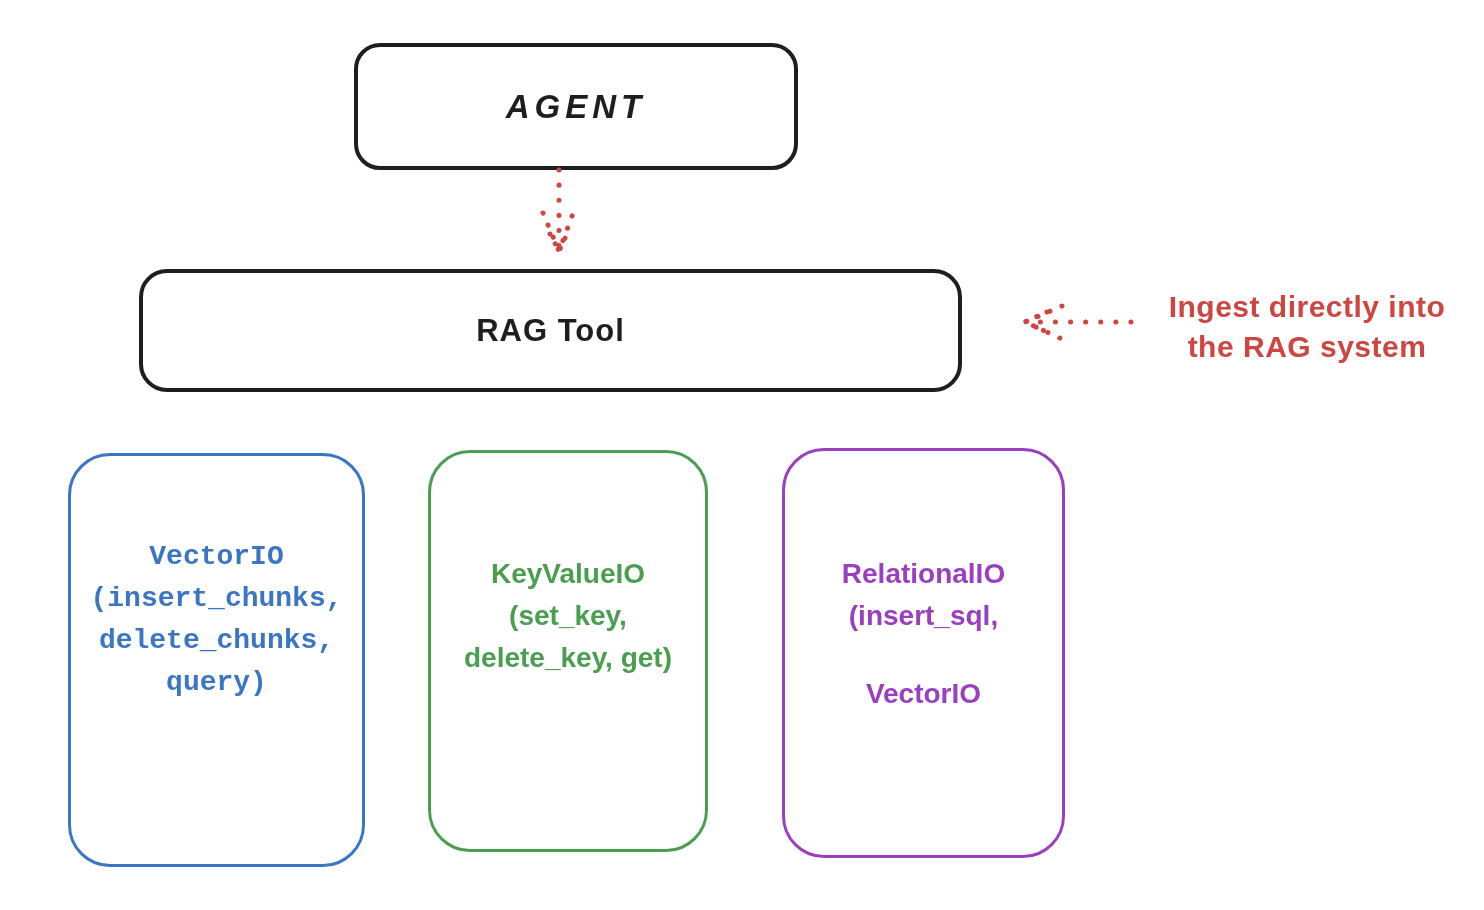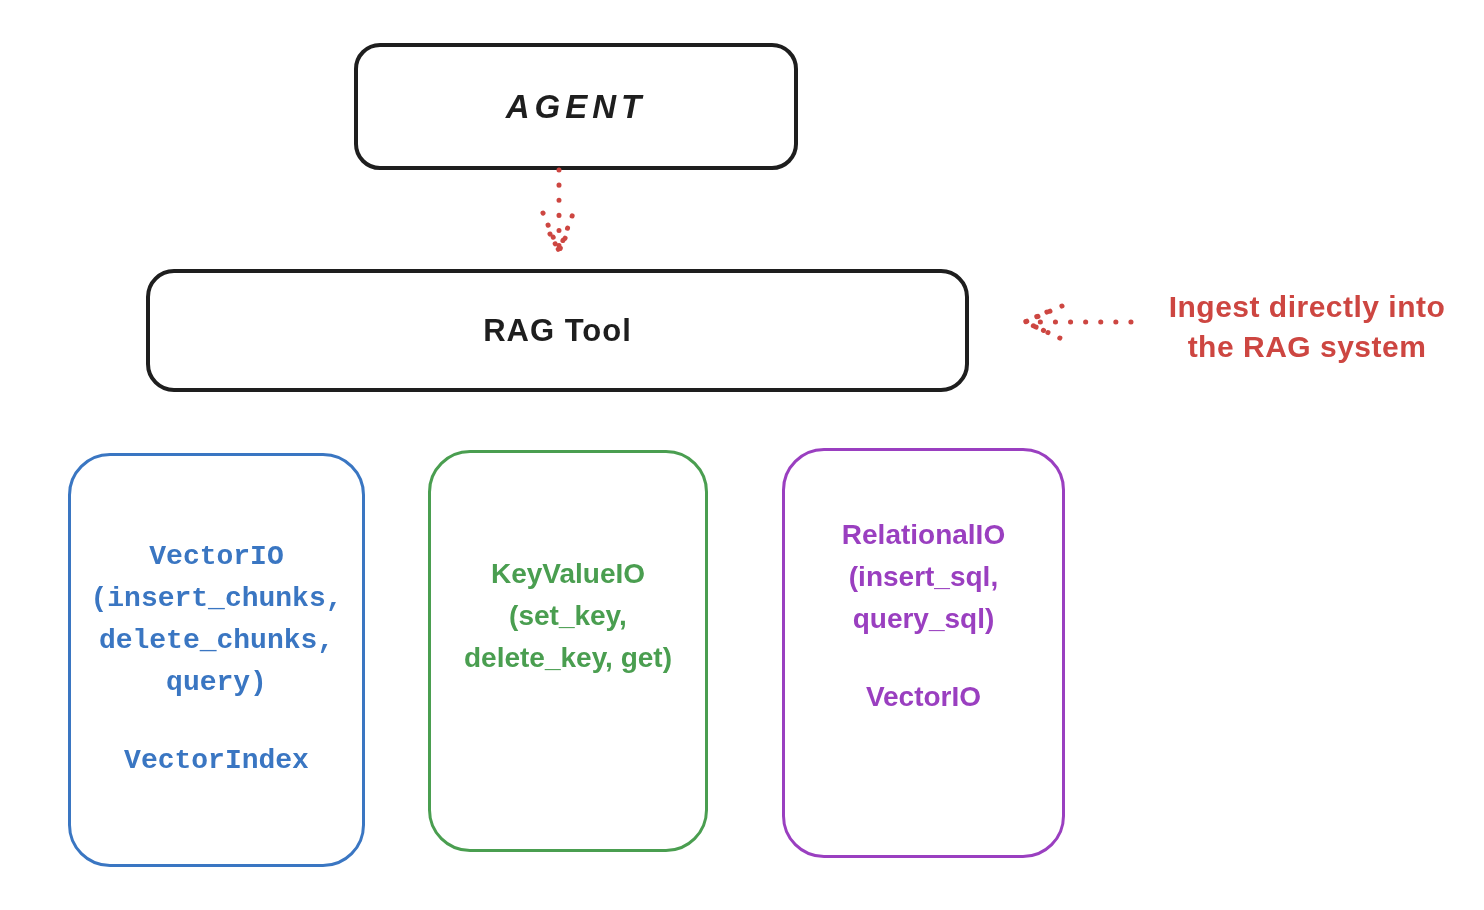--- a/index.html
+++ b/index.html
@@ -28,21 +28,21 @@
   }
   .agent-box .label {
     font-size: 33px;
     font-weight: 700;
     font-style: italic;
     letter-spacing: 5px;
     color: #1e1e1e;
   }
   .rag-box {
     position: absolute;
-    left: 146px; top: 269px;
+    left: 139px; top: 269px;
     width: 823px; height: 123px;
     border: 4px solid #1e1e1e;
     border-radius: 28px;
     display: flex; align-items: center; justify-content: center;
     box-sizing: border-box;
     background: #ffffff;
   }
   .rag-box .label {
     font-size: 31px;
     font-weight: 600;
@@ -88,21 +88,21 @@
   .box-green {
     left: 428px; top: 450px; width: 280px; height: 402px;
     border: 3.5px solid #4a9e50;
     color: #4a9e50;
     padding-top: 100px;
   }
   .box-purple {
     left: 782px; top: 448px; width: 283px; height: 410px;
     border: 3.5px solid #9a3fc0;
     color: #9a3fc0;
-    padding-top: 63px;
+    padding-top: 102px;
   }
   
   .arrow-layer {
     position: absolute;
     left: 0; top: 0;
     width: 1484px; height: 910px;
     pointer-events: none;
   }
 </style>
 </head>
@@ -136,29 +136,27 @@
   <div class="annotation">
     <div>Ingest directly into</div>
     <div>the RAG system</div>
   </div>
 
   <div class="backend-box box-blue">
     <div>VectorIO</div>
     <div>(insert_chunks,</div>
     <div>delete_chunks,</div>
     <div>query)</div>
-    <div class="index-label">VectorIndex</div>
   </div>
 
   <div class="backend-box box-green">
     <div>KeyValueIO</div>
     <div>(set_key,</div>
     <div>delete_key, get)</div>
   </div>
 
   <div class="backend-box box-purple">
     <div>RelationalIO</div>
     <div>(insert_sql,</div>
-    <div>query_sql)</div>
     <div class="index-label">VectorIO</div>
   </div>
 
 </div>
 
 </body></html>

